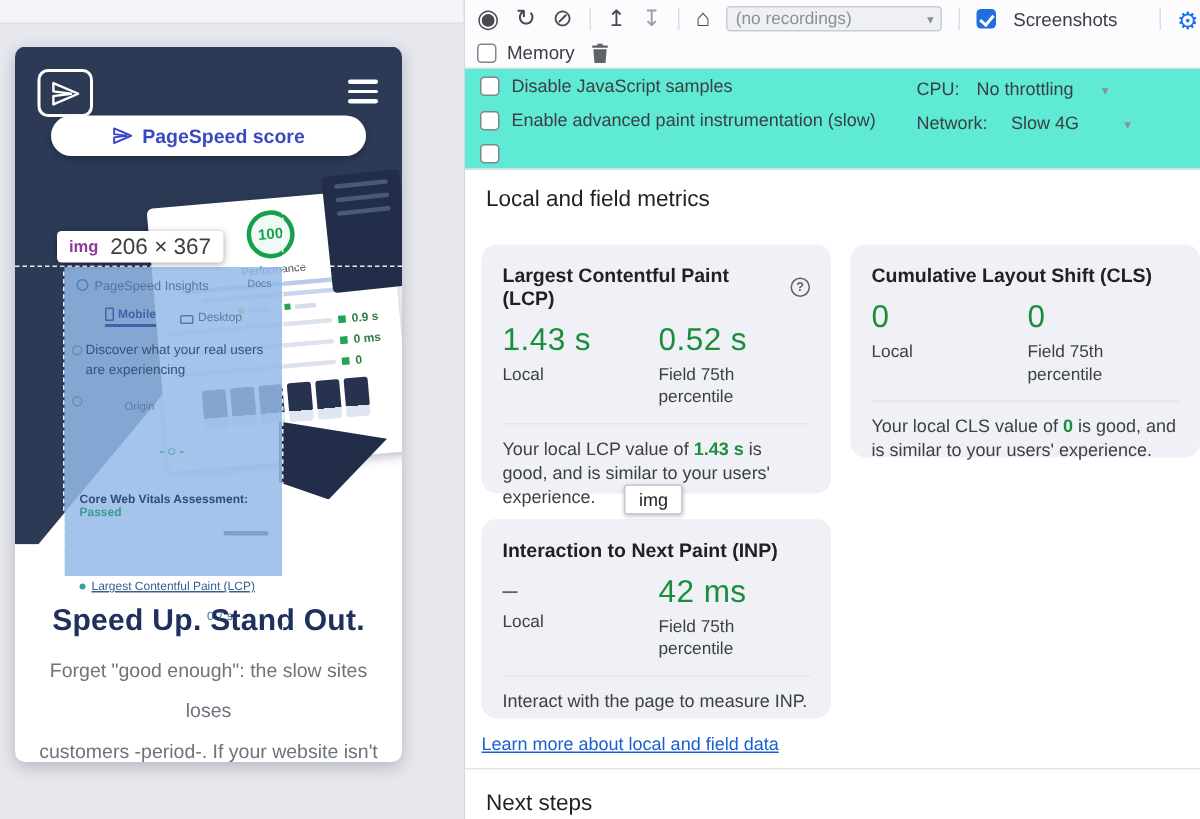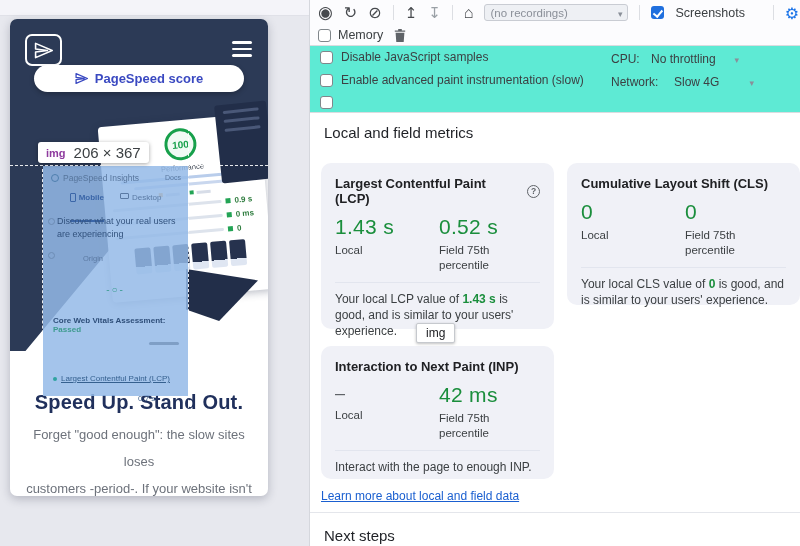--- a/index.html
+++ b/index.html
@@ -2,21 +2,21 @@
 <html><head>
 <meta charset="utf-8">
 <style>
   * { margin:0; padding:0; box-sizing:border-box; }
   html,body { width:800px; height:546px; overflow:hidden; background:#fff;
     font-family:"Liberation Sans", sans-serif; }
 
   
   #left-pane { position:absolute; left:0; top:0; width:309px; height:546px; background:#e7e8ee; }
   #top-strip { position:absolute; left:0; top:0; width:309px; height:16px; background:#f4f4f9; border-bottom:1px solid #e0e1e8; }
-  #page { position:absolute; left:10px; top:19px; width:258px; height:477px; background:#fff;
+  #page { position:absolute; left:10px; top:31px; width:258px; height:477px; background:#fff;
     border-radius:7px; box-shadow:0 3px 10px rgba(30,35,60,.25); overflow:hidden; }
 
   #hero { position:absolute; left:0; top:0; width:258px; height:332px; background:#2c3a56;
     clip-path:polygon(0 0,100% 0,100% 36%,70% 40%,6% 100%,0 100%); }
   #logo-box { position:absolute; left:15px; top:15px; width:37px; height:32px;
     border:2px solid #fff; border-radius:7px; display:flex; align-items:center; justify-content:center; }
   #hamburger { position:absolute; right:16px; top:22px; width:20px; }
   #hamburger div { height:2.5px; background:#fff; border-radius:2px; margin-bottom:4px; }
   #score-btn { position:absolute; left:24px; top:46px; width:210px; height:27px; background:#fff;
     border:none; border-radius:14px; box-shadow:0 2px 5px rgba(0,0,0,.25); display:flex;
@@ -46,28 +46,28 @@
     border-radius:3px; transform:rotate(-6deg); }
   #frag-top div { height:3px; background:#4a5878; border-radius:2px; margin:6px 8px 0; }
   #frag-wedge { position:absolute; left:176px; top:250px; width:72px; height:52px; background:#222e49;
     clip-path:polygon(0 0,100% 22%,46% 100%,0 78%); }
 
   
   .guide-h { position:absolute; border-top:1px dashed rgba(255,255,255,.9); height:0; z-index:6; }
   .guide-v { position:absolute; border-left:1px dashed rgba(255,255,255,.9); width:0; z-index:6; }
 
   
-  #inspect-overlay { position:absolute; left:33px; top:147px; width:145px; height:230px;
+  #inspect-overlay { position:absolute; left:33px; top:147px; width:145px; height:206px;
     background:rgba(148,186,232,.85); z-index:5; font-family:"Liberation Sans",sans-serif; }
   .psi-header { position:absolute; left:8px; top:7px; display:flex; align-items:center; gap:4px;
     font-size:8.5px; color:#57759c; }
   .psi-gauge-ico { width:8px; height:8px; border:1.5px solid #4f7fae; border-radius:50%; display:block; }
   .psi-docs { position:absolute; right:7px; top:8px; font-size:7px; color:#5b79a0; }
   .psi-tabs { position:absolute; left:0; top:27px; width:100%; display:flex; justify-content:center; gap:16px; }
-  .psi-tab { display:flex; align-items:flex-start; gap:3px; font-size:8px; color:#5a7aa4; padding-bottom:18px; }
+  .psi-tab { display:flex; align-items:flex-end; gap:3px; font-size:8px; color:#5a7aa4; padding-bottom:2px; }
   .psi-tab.active { color:#3b66a8; font-weight:bold; border-bottom:2px solid #3b66a8; }
   .ico-phone { width:6px; height:9px; border:1px solid currentColor; border-radius:1px; display:block; }
   .ico-laptop { width:9px; height:6px; border:1px solid currentColor; border-radius:1px; display:block; }
   .psi-discover { position:absolute; left:14px; top:49px; width:122px; font-size:9px; color:#33537e; line-height:13px; }
   .psi-origin { position:absolute; left:40px; top:88px; font-size:7.5px; color:#5c7aa3; }
   .psi-side-ico { position:absolute; width:7px; height:7px; border:1px solid #6d8cb4; border-radius:50%; }
   .psi-gauge-mid { position:absolute; left:0; top:118px; width:100%; text-align:center;
     font-size:10px; color:#3f9e94; letter-spacing:2px; }
   .psi-cwv { position:absolute; left:10px; top:150px; width:128px; font-size:8px; font-weight:bold; color:#2e4e79; }
   .psi-cwv .passed { color:#3e9b8f; }
@@ -385,21 +385,21 @@
       <div class="vcol1">
         <div class="metric-val na">–</div>
         <div class="metric-sub">Local</div>
       </div>
       <div>
         <div class="metric-val">42 ms</div>
         <div class="metric-sub">Field 75th percentile</div>
       </div>
     </div>
     <div class="card-div"></div>
-    <div class="card-desc">Interact with the page to enough INP.</div>
+    <div class="card-desc">Interact with the page to measure INP.</div>
   </div>
 
   <div id="node-tooltip">img</div>
 
   <div id="learn-data-link">Learn more about local and field data</div>
   <div id="section-div"></div>
   <div id="next-steps">Next steps</div>
 </div>
 
 </body></html>

